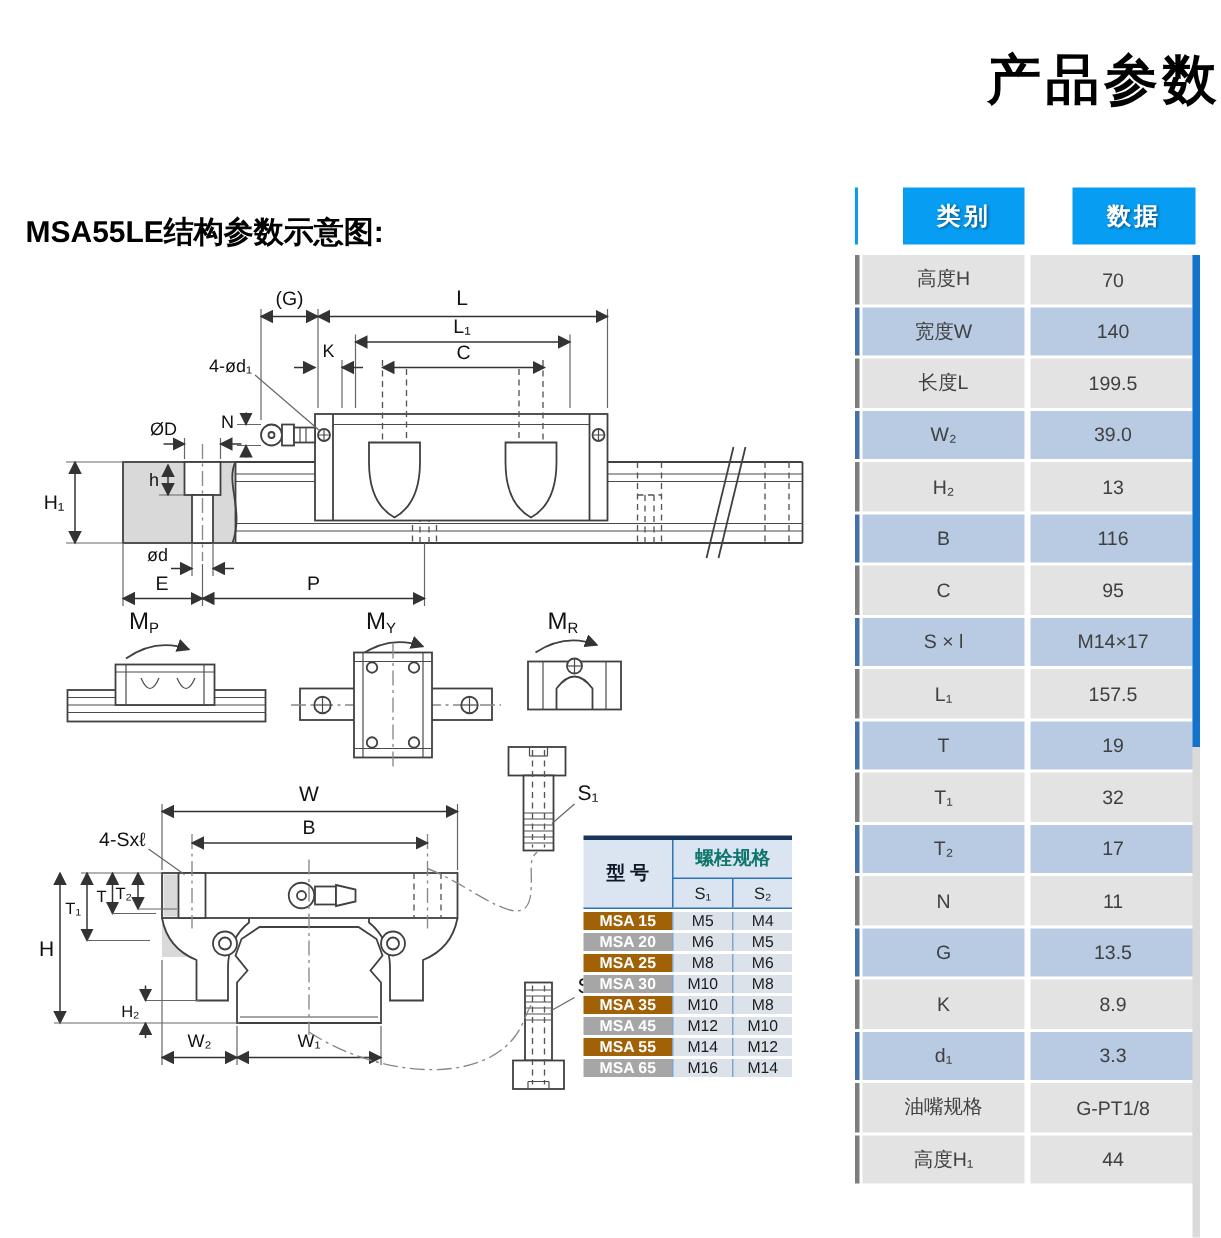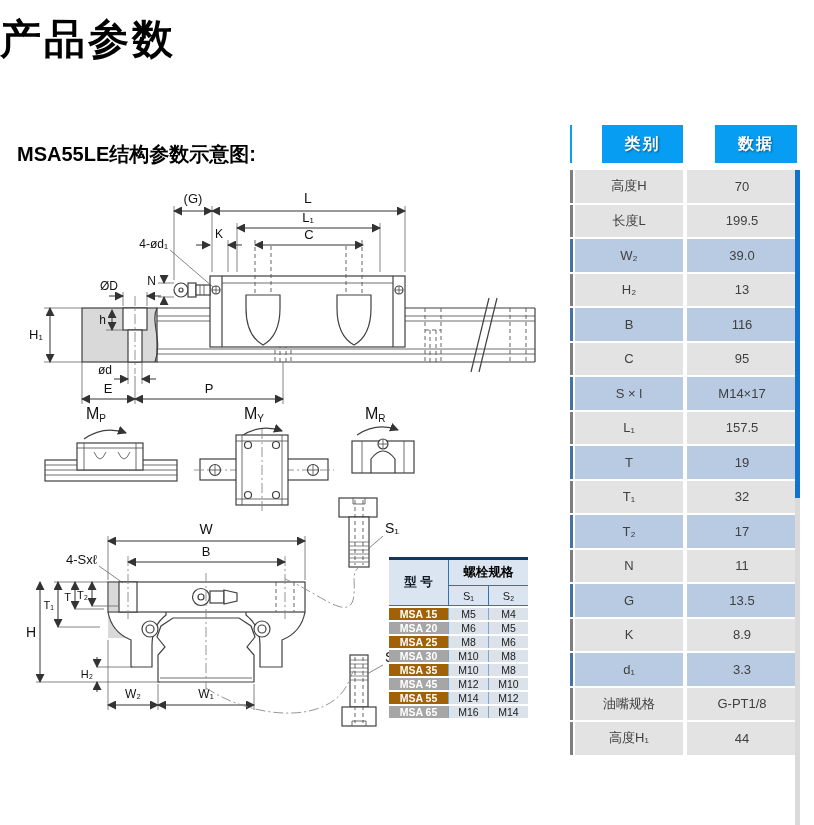--- a/index.html
+++ b/index.html
@@ -1,22 +1,22 @@
 <!DOCTYPE html>
 <html><head>
 <meta charset="utf-8">
 <style>
   html,body { margin:0; padding:0; }
   body {
     width:814px; height:825px; position:relative; overflow:hidden;
     background:#ffffff; font-family:"Liberation Sans","DejaVu Sans",sans-serif; color:#111;
   }
   
-  .title { position:absolute; left:0; right:0; top:12px; text-align:left;
-           font-size:41px; font-weight:bold; color:#000; letter-spacing:3px; }
+  .title { position:absolute; left:0; right:0; top:29px; text-align:right;
+           font-size:36px; font-weight:bold; color:#000; letter-spacing:3px; }
   .subtitle { position:absolute; left:17px; top:141px; font-size:20px; font-weight:bold; color:#000; }
 
   
   .drawing { position:absolute; left:0; top:182px; }
   .part  { stroke:#404040; stroke-width:1.2; fill:none; }
   .partf { stroke:#404040; stroke-width:1.2; fill:#ffffff; }
   .thin  { stroke:#4a4a4a; stroke-width:0.8; fill:none; }
   .shade { fill:#d9d9d9; stroke:none; }
   .dim   { stroke:#333; stroke-width:1; marker-start:url(#arr); marker-end:url(#arr); }
   .dime  { stroke:#333; stroke-width:1; marker-end:url(#arr); }
@@ -30,21 +30,21 @@
   text.lg { font-size:14px; fill:#111; }
 
   
   .btable { position:absolute; left:389px; top:557px; width:139px; background:#fff;
             border-top:3px solid #16365c; }
   .bt-head { display:grid; grid-template-columns:59px 40px 40px; grid-template-rows:26px 19px;
              background:#dbe5f1; border-bottom:1px solid #2e75b6; }
   .bh-model { grid-row:1/3; grid-column:1; display:flex; align-items:center; justify-content:center;
               font-weight:bold; font-size:12.5px; color:#101828; }
   .bh-spec  { grid-row:1; grid-column:2/4; display:flex; align-items:center; justify-content:center;
-              font-weight:bold; font-size:12.5px; color:#000000;
+              font-weight:bold; font-size:12.5px; color:#0f766e;
               border-left:1px solid #2e75b6; border-bottom:1px solid #2e75b6; }
   .bh-s { display:flex; align-items:center; justify-content:center; font-size:11px; color:#222;
           border-left:1px solid #2e75b6; }
   .brow { display:grid; grid-template-columns:59px 40px 40px; height:12.5px; margin-top:1.5px;
           font-size:10.5px; line-height:12.5px; }
   .bm { color:#fff; font-weight:bold; text-align:center; }
   .brow.bb .bm { background:#a16207; }
   .brow.bg .bm { background:#a6a6a6; }
   .bv { background:#dbe2ea; text-align:center; color:#1a1a1a; border-left:1px solid #7ba7d0; }
 
@@ -398,20 +398,25 @@
     <div class="bar"></div>
     <div class="cell c1">类别</div>
     <div class="cell c2">数据</div>
   </div>
   <div class="pbody">
     <div class="prow g">
         <div class="bar"></div>
         <div class="lab">高度H</div>
         <div class="val">70</div>
       </div>
+    <div class="prow b">
+        <div class="bar"></div>
+        <div class="lab">宽度W</div>
+        <div class="val">140</div>
+      </div>
     <div class="prow g">
         <div class="bar"></div>
         <div class="lab">长度L</div>
         <div class="val">199.5</div>
       </div>
     <div class="prow b">
         <div class="bar"></div>
         <div class="lab">W₂</div>
         <div class="val">39.0</div>
       </div>

